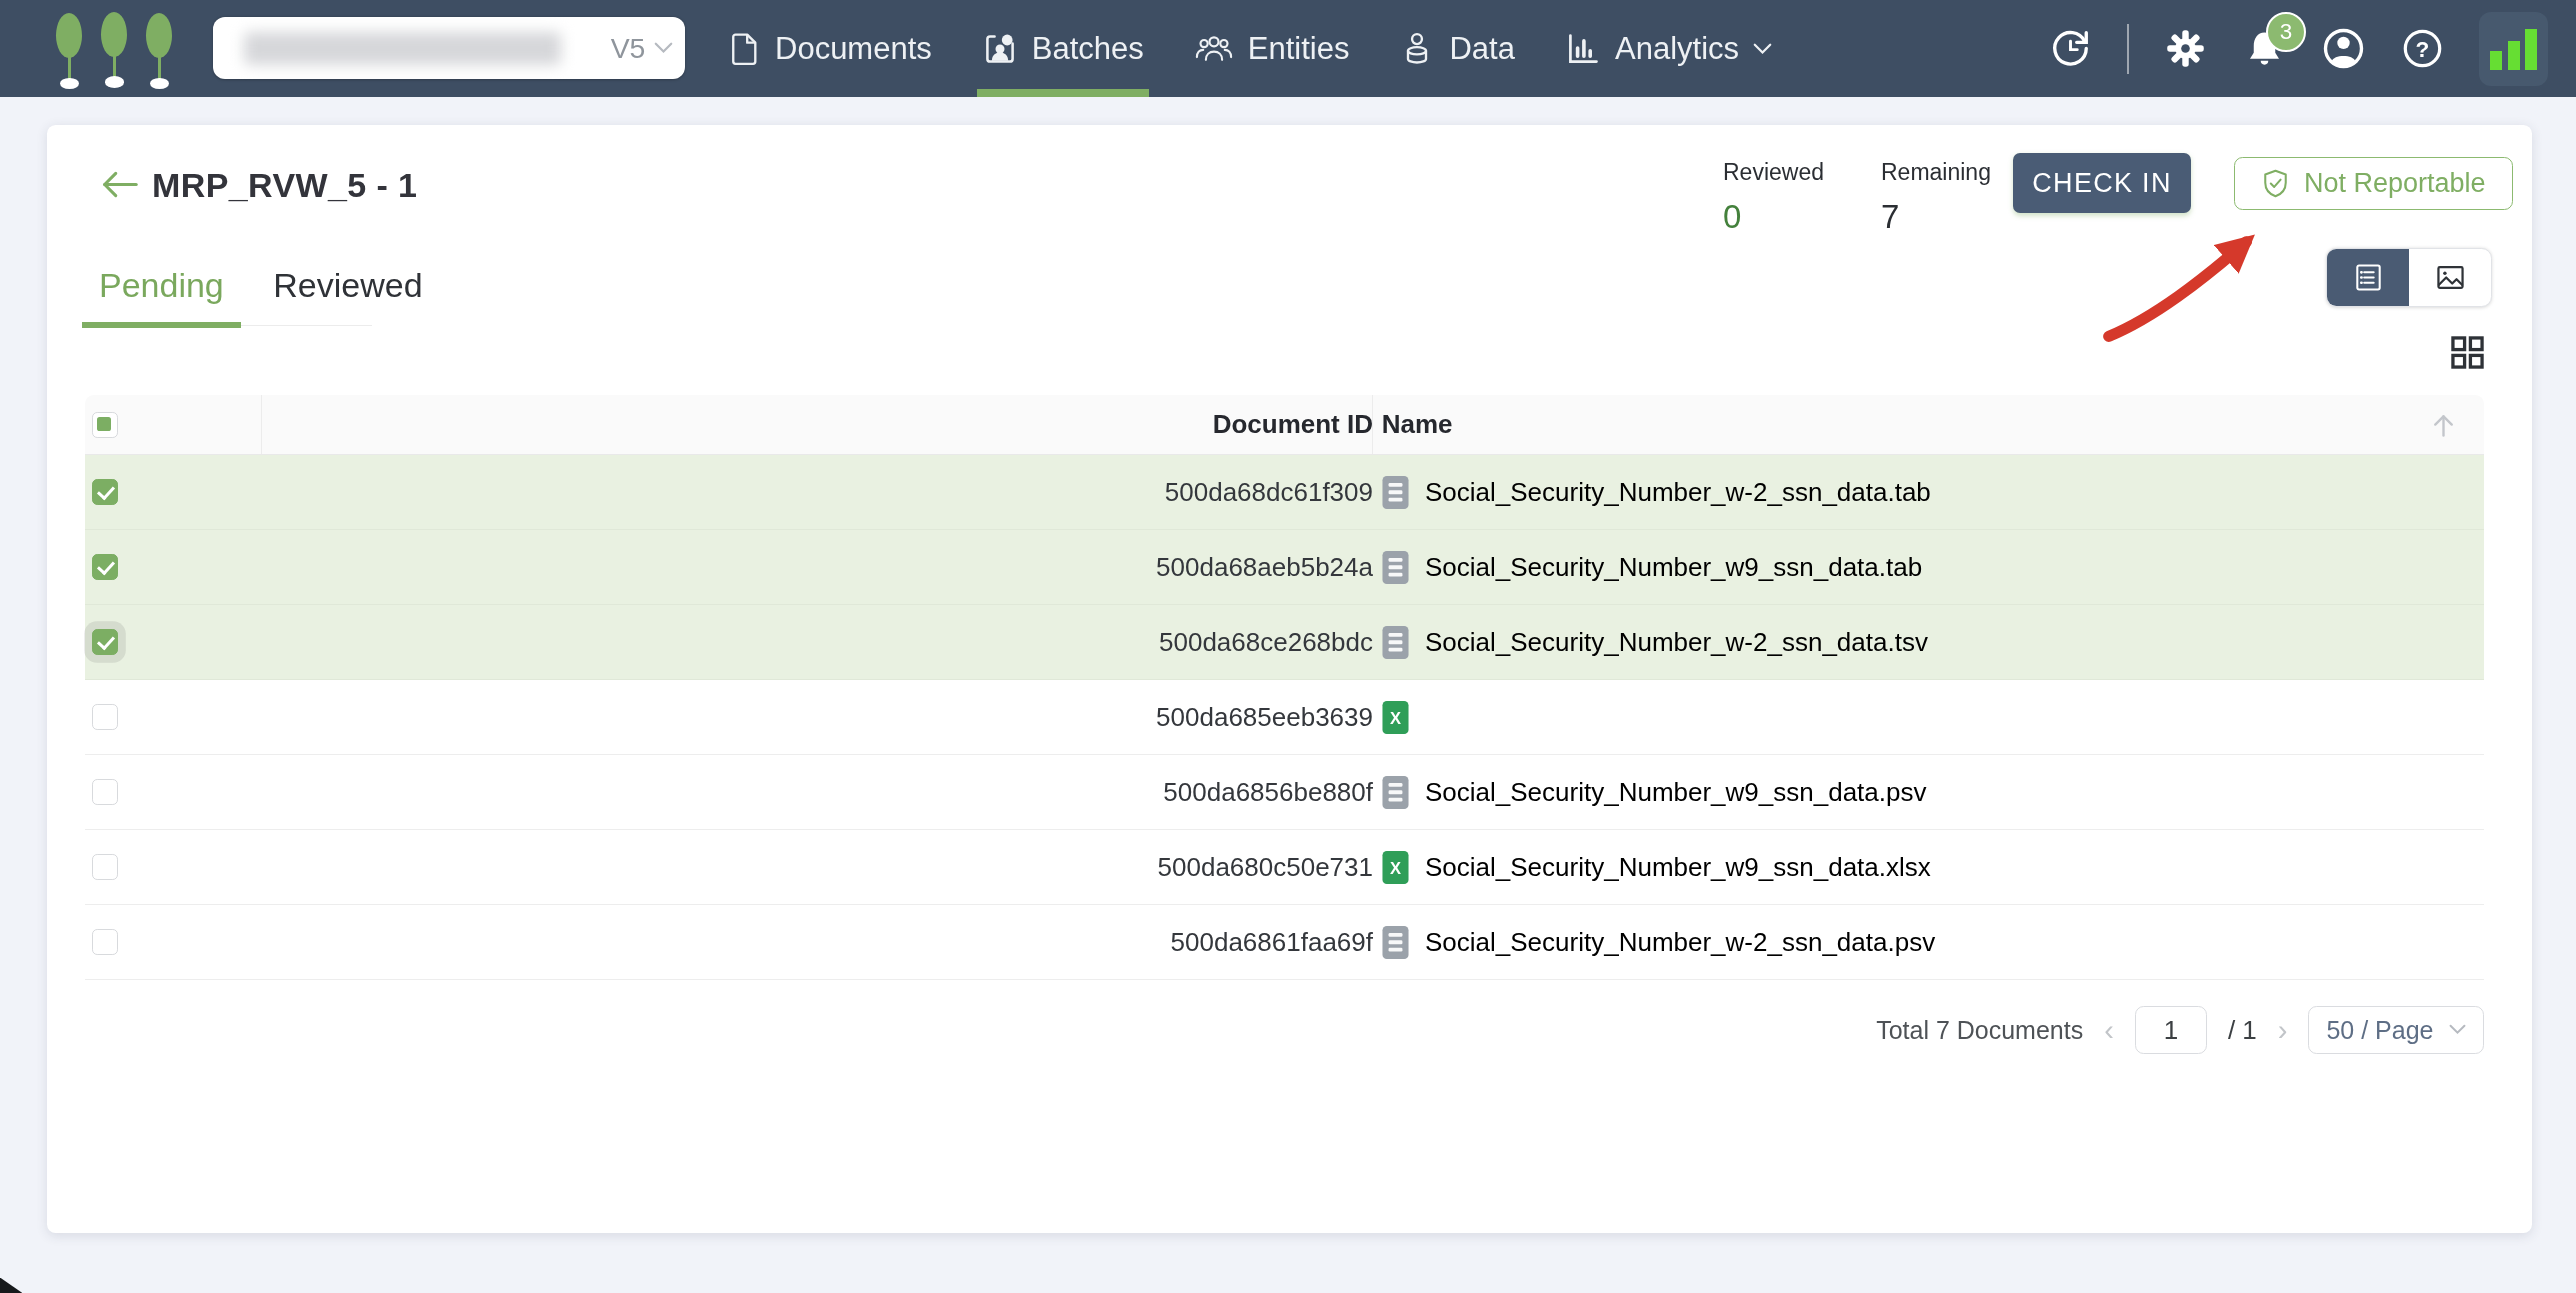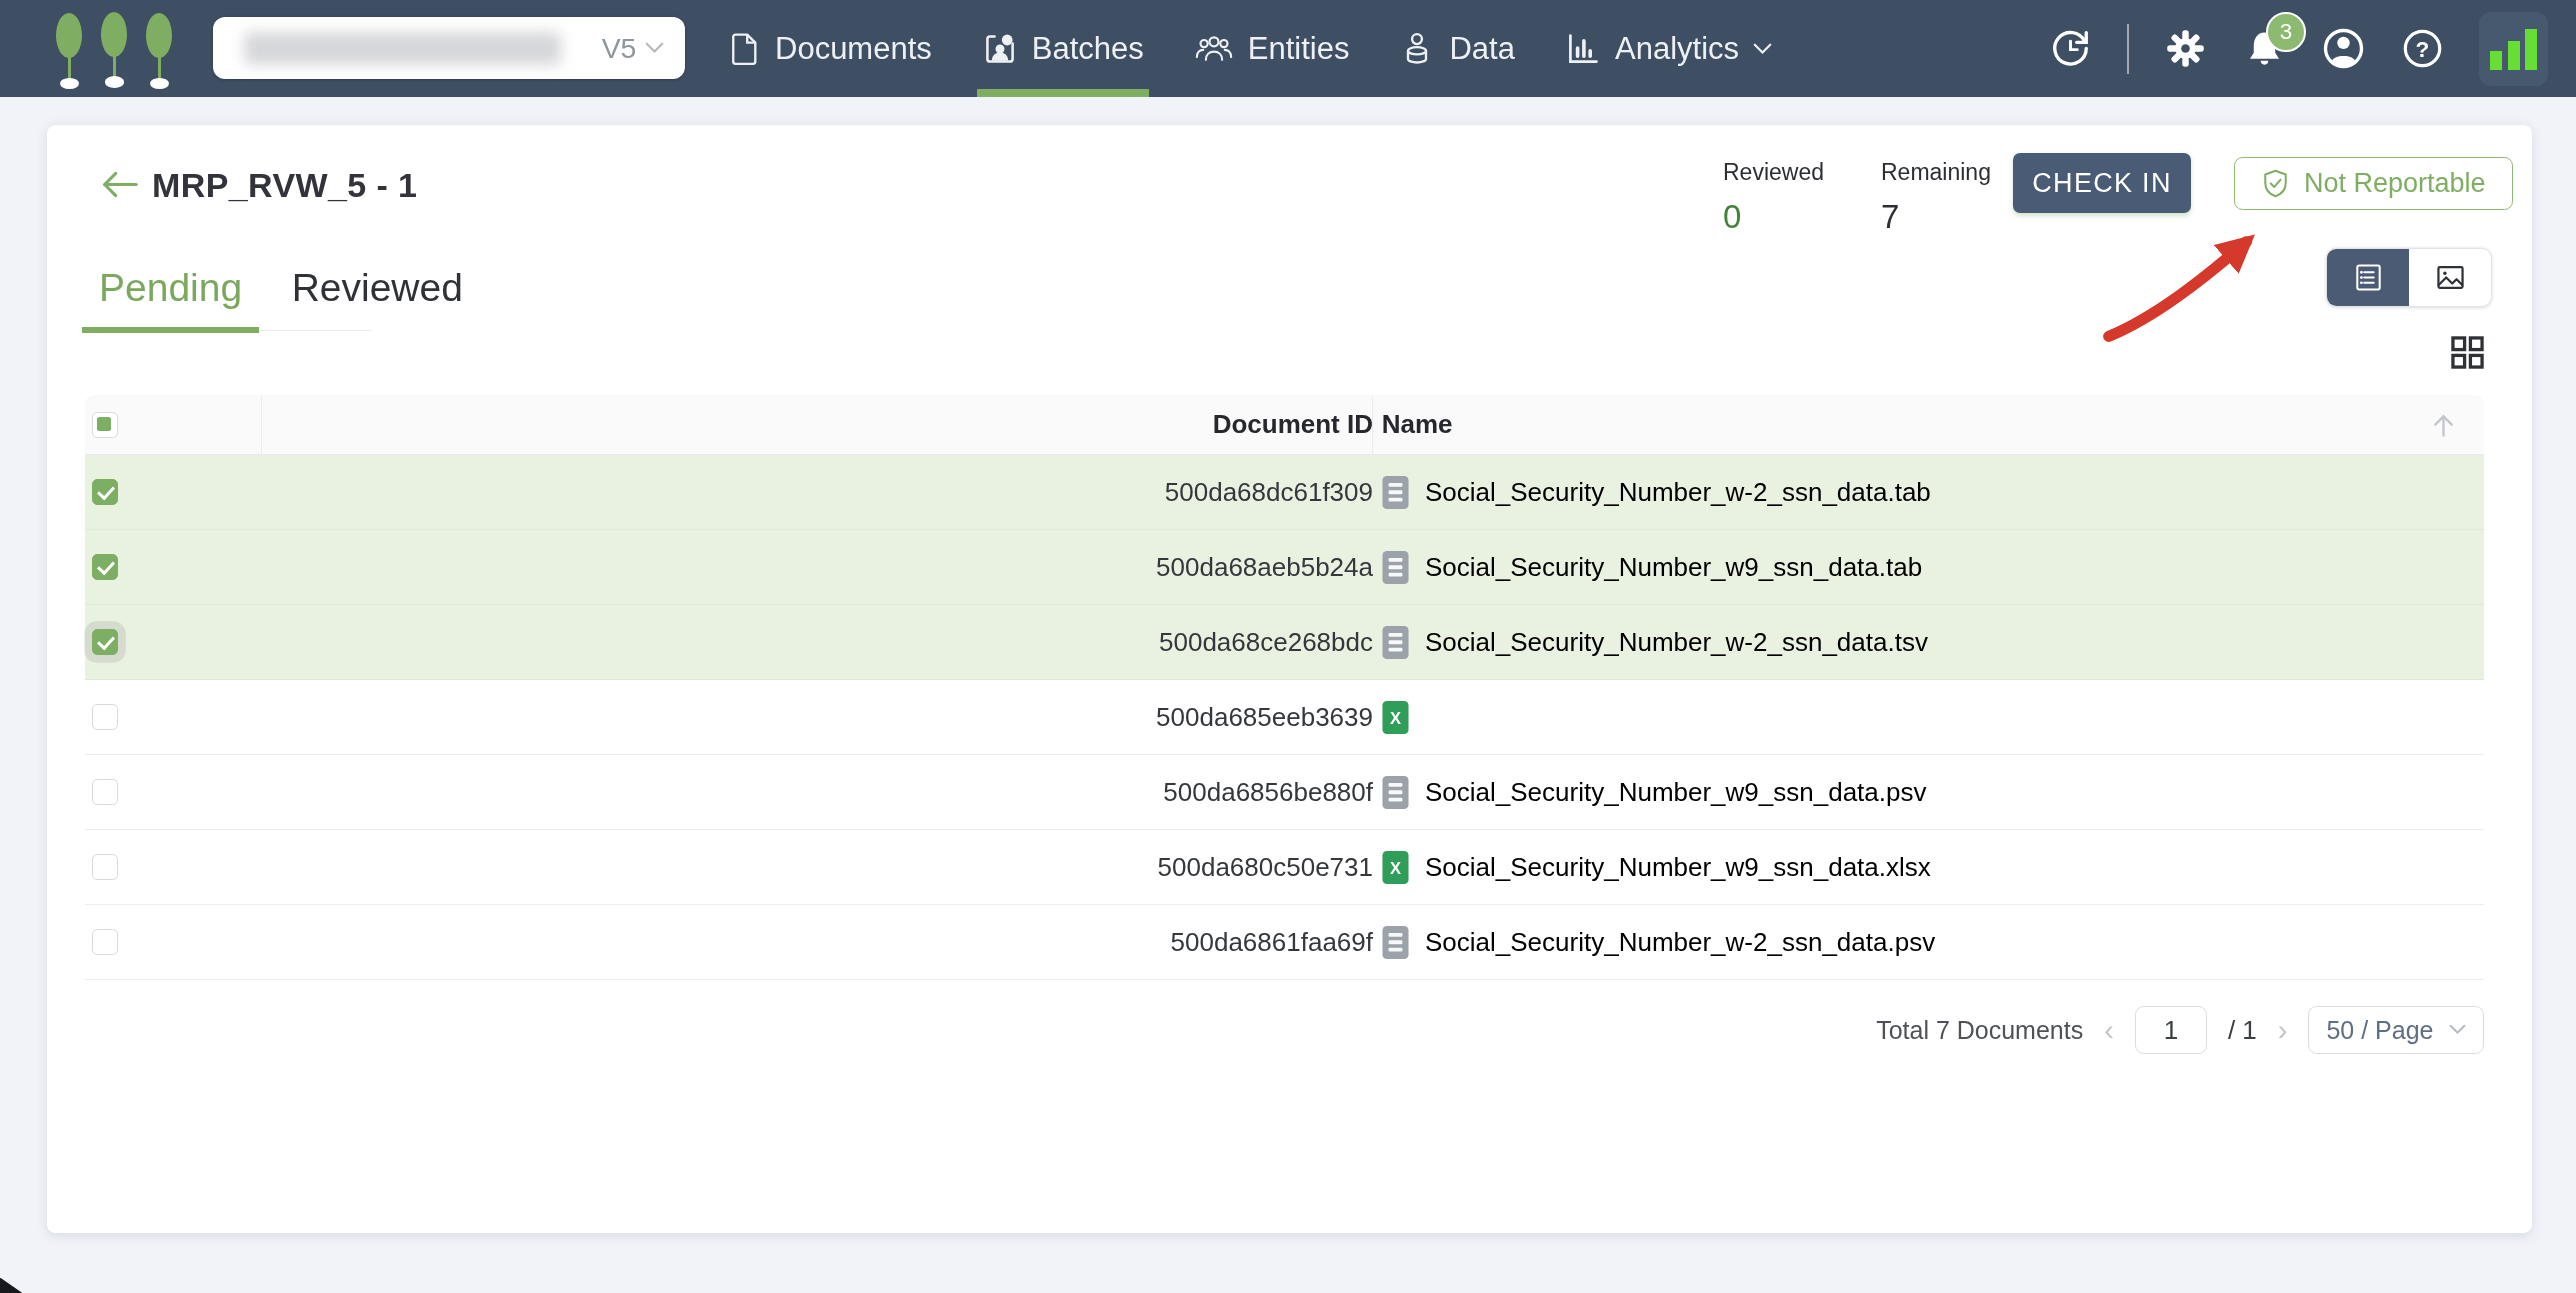--- a/index.html
+++ b/index.html
@@ -8,21 +8,21 @@
 
   
   .topbar { position:absolute; top:0; left:0; width:2576px; height:97px; background:#3E4E63; }
   .logo { position:absolute; left:50px; top:10.3px; width:129px; height:79px; display:flex; align-items:flex-end; gap:7px; }
   .tree { position:relative; width:38px; height:76px; }
   .tree .crown { position:absolute; top:0; left:6px; width:26px; height:45px; background:#7FAE63; border-radius:50%; }
   .tree .stem  { position:absolute; top:34px; left:18px; width:2.6px; height:33px; background:#7FAE63; }
   .tree .base  { position:absolute; bottom:0; left:9.5px; width:19px; height:11.2px; background:#fff; border-radius:50%; }
 
   .searchbox { position:absolute; left:213px; top:17px; width:472px; height:62px; background:#fff; border-radius:12px;
-               display:flex; align-items:center; padding:0 21px 0 31px; box-shadow:0 0.9px 2.6px rgba(0,0,0,.25); }
+               display:flex; align-items:center; padding:0 12px 0 31px; box-shadow:0 0.9px 2.6px rgba(0,0,0,.25); }
   .redacted { width:317px; height:33px; background:#d6d7da; border-radius:5.2px; filter:blur(7px); }
   .version { margin-left:auto; color:#8f959c; font-size:28.4px; display:flex; align-items:center; gap:8.6px; }
 
   .nav { position:absolute; left:728px; top:0; height:97px; display:flex; align-items:center; gap:50px; }
   .nav-item { position:relative; height:97px; display:flex; align-items:center; gap:14px; color:#EEF1F4; font-size:31px; cursor:pointer; }
   .nav-item svg { display:block; }
   .nav-item.active::after { content:""; position:absolute; left:-5.2px; right:-5.2px; bottom:0; height:7.8px; background:#7FAE63; }
 
   .top-right { position:absolute; right:28px; top:0; height:97px; display:flex; align-items:center; gap:34px; }
   .tr-icon { position:relative; width:45px; height:45px; display:flex; align-items:center; justify-content:center; cursor:pointer; }
@@ -48,21 +48,21 @@
   .checkin-btn { position:absolute; left:1966px; top:28.4px; width:178px; height:60px; background:#4A5C75; border:none;
                  border-radius:7px; color:#fff; font-size:27px; letter-spacing:1.3px; font-family:inherit; cursor:pointer;
                  box-shadow:0 2.6px 5.2px rgba(127,174,99,.35); }
   .status-badge { position:absolute; left:2187px; top:32px; height:53px; padding:0 26px; background:#fff;
                   border:1.7px solid #8CBA70; border-radius:8.6px; color:#7FAE63; font-size:27px;
                   display:flex; align-items:center; gap:14px; cursor:pointer; }
 
   .annotation-arrow { position:absolute; left:2017px; top:82px; pointer-events:none; }
 
   .tabs { position:absolute; left:35px; top:129px; display:flex; border-bottom:1.7px solid #ECECEC; width:290px; }
-  .tab { padding:12px 17px 17px; font-size:39px; color:#2F3237; cursor:pointer; border-bottom:6px solid transparent;
+  .tab { padding:12px 17px 17px; font-size:34px; color:#2F3237; cursor:pointer; border-bottom:6px solid transparent;
          margin-bottom:-3.4px; margin-right:15.5px; }
   .tab.active { color:#7AA85D; border-bottom-color:#7FAE63; }
 
   .view-toggle { position:absolute; left:2279px; top:123px; width:166px; height:59px; border:0.9px solid #E1E3E7;
                  border-radius:10.3px; overflow:hidden; display:flex; box-shadow:0 0.9px 3.4px rgba(0,0,0,.14); background:#fff; }
   .view-toggle .seg { flex:1; display:flex; align-items:center; justify-content:center; cursor:pointer; }
   .view-toggle .seg.active { background:#4A5B73; }
 
   .grid-btn { position:absolute; left:2404px; top:211px; width:33px; height:33px; cursor:pointer; }
 

